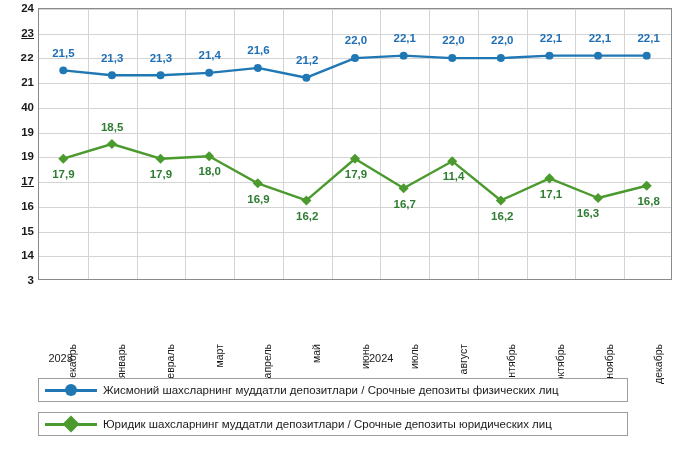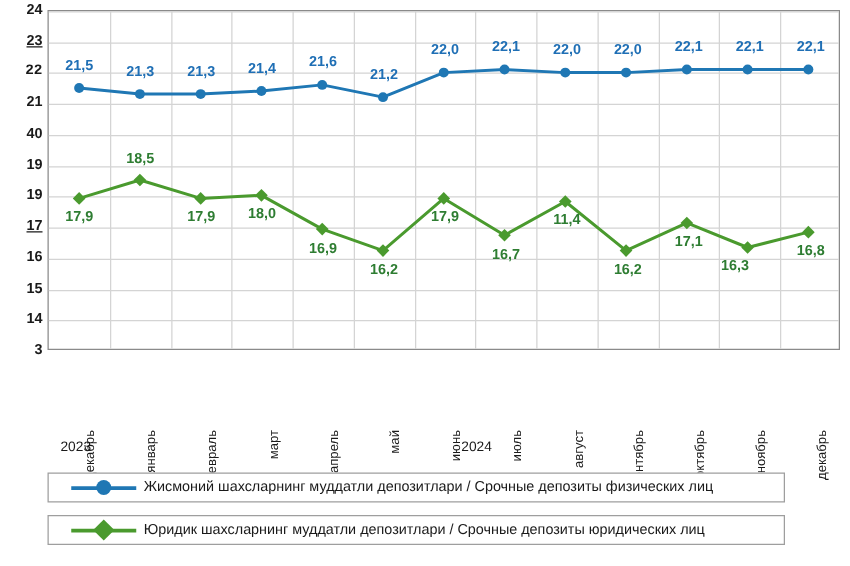--- a/index.html
+++ b/index.html
@@ -109,21 +109,21 @@
   .dlabel.blue { color: #1f6fb5; }
   .dlabel.green { color: #2e7d32; }
   
   .legend-box {
     position: absolute;
     box-sizing: border-box;
     border: 1px solid #9e9e9e;
     background: #ffffff;
     display: flex;
     align-items: center;
-    padding-left: 18px;
+    padding-left: 6px;
   }
   #legend1 { left: 38px; top: 378px; width: 590px; height: 24px; }
   #legend2 { left: 38px; top: 412px; width: 590px; height: 24px; }
   .legend-swatch {
     position: relative;
     width: 52px;
     height: 14px;
     flex: none;
     margin-right: 6px;
   }

